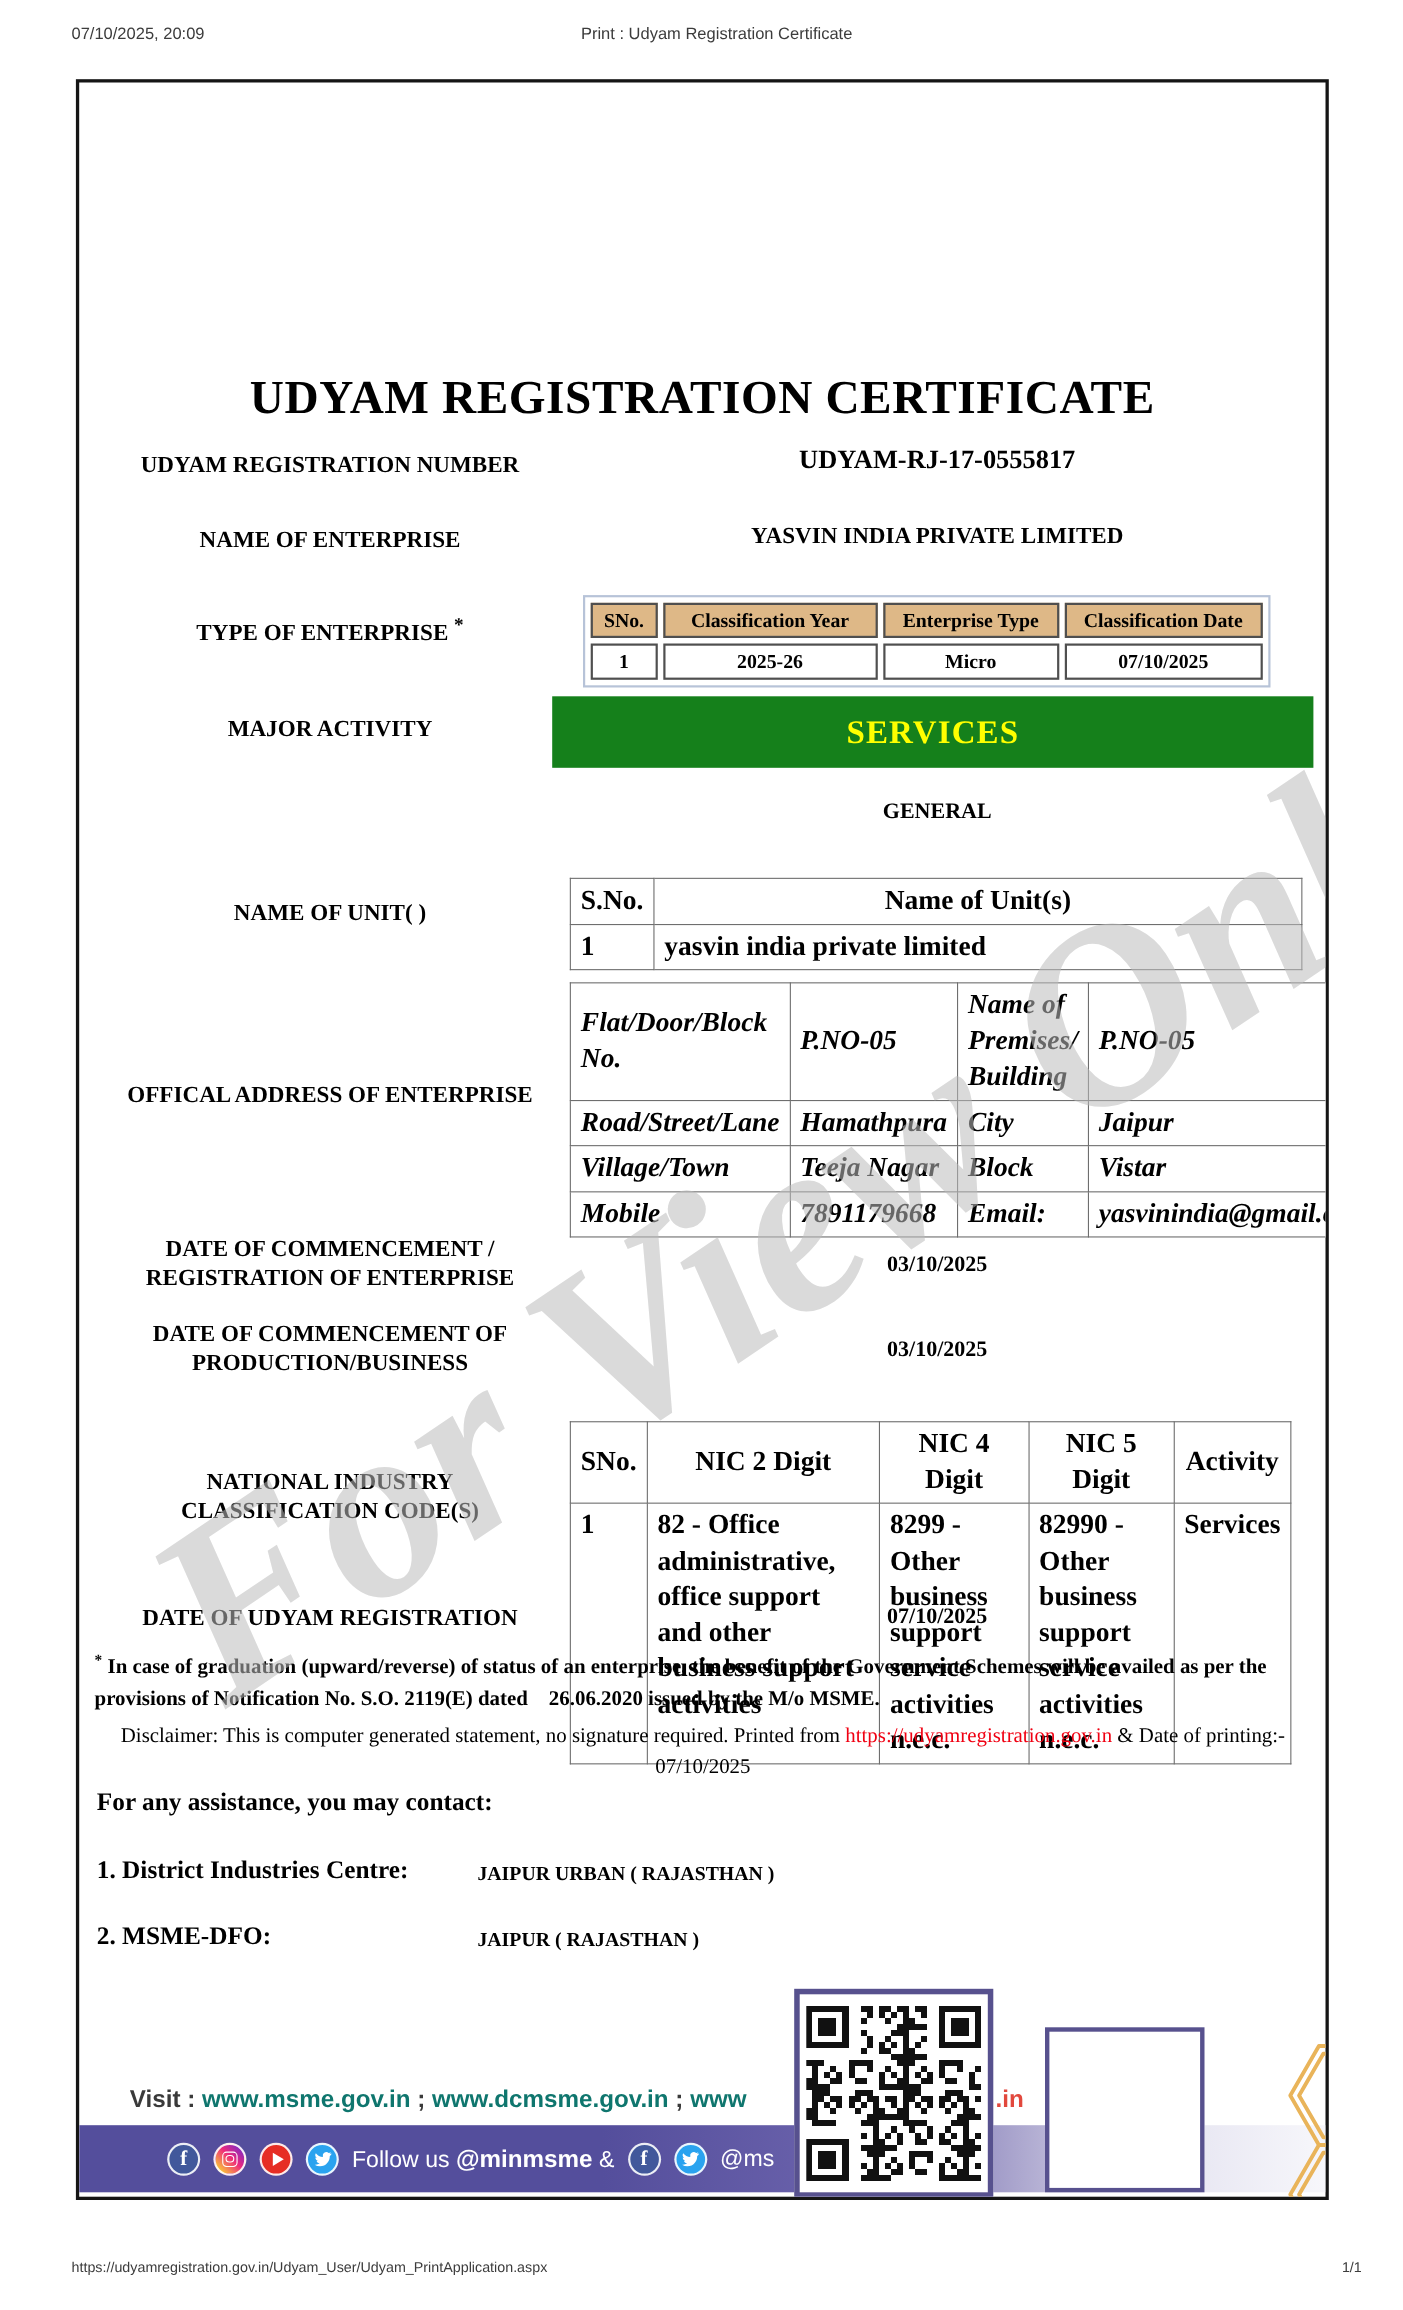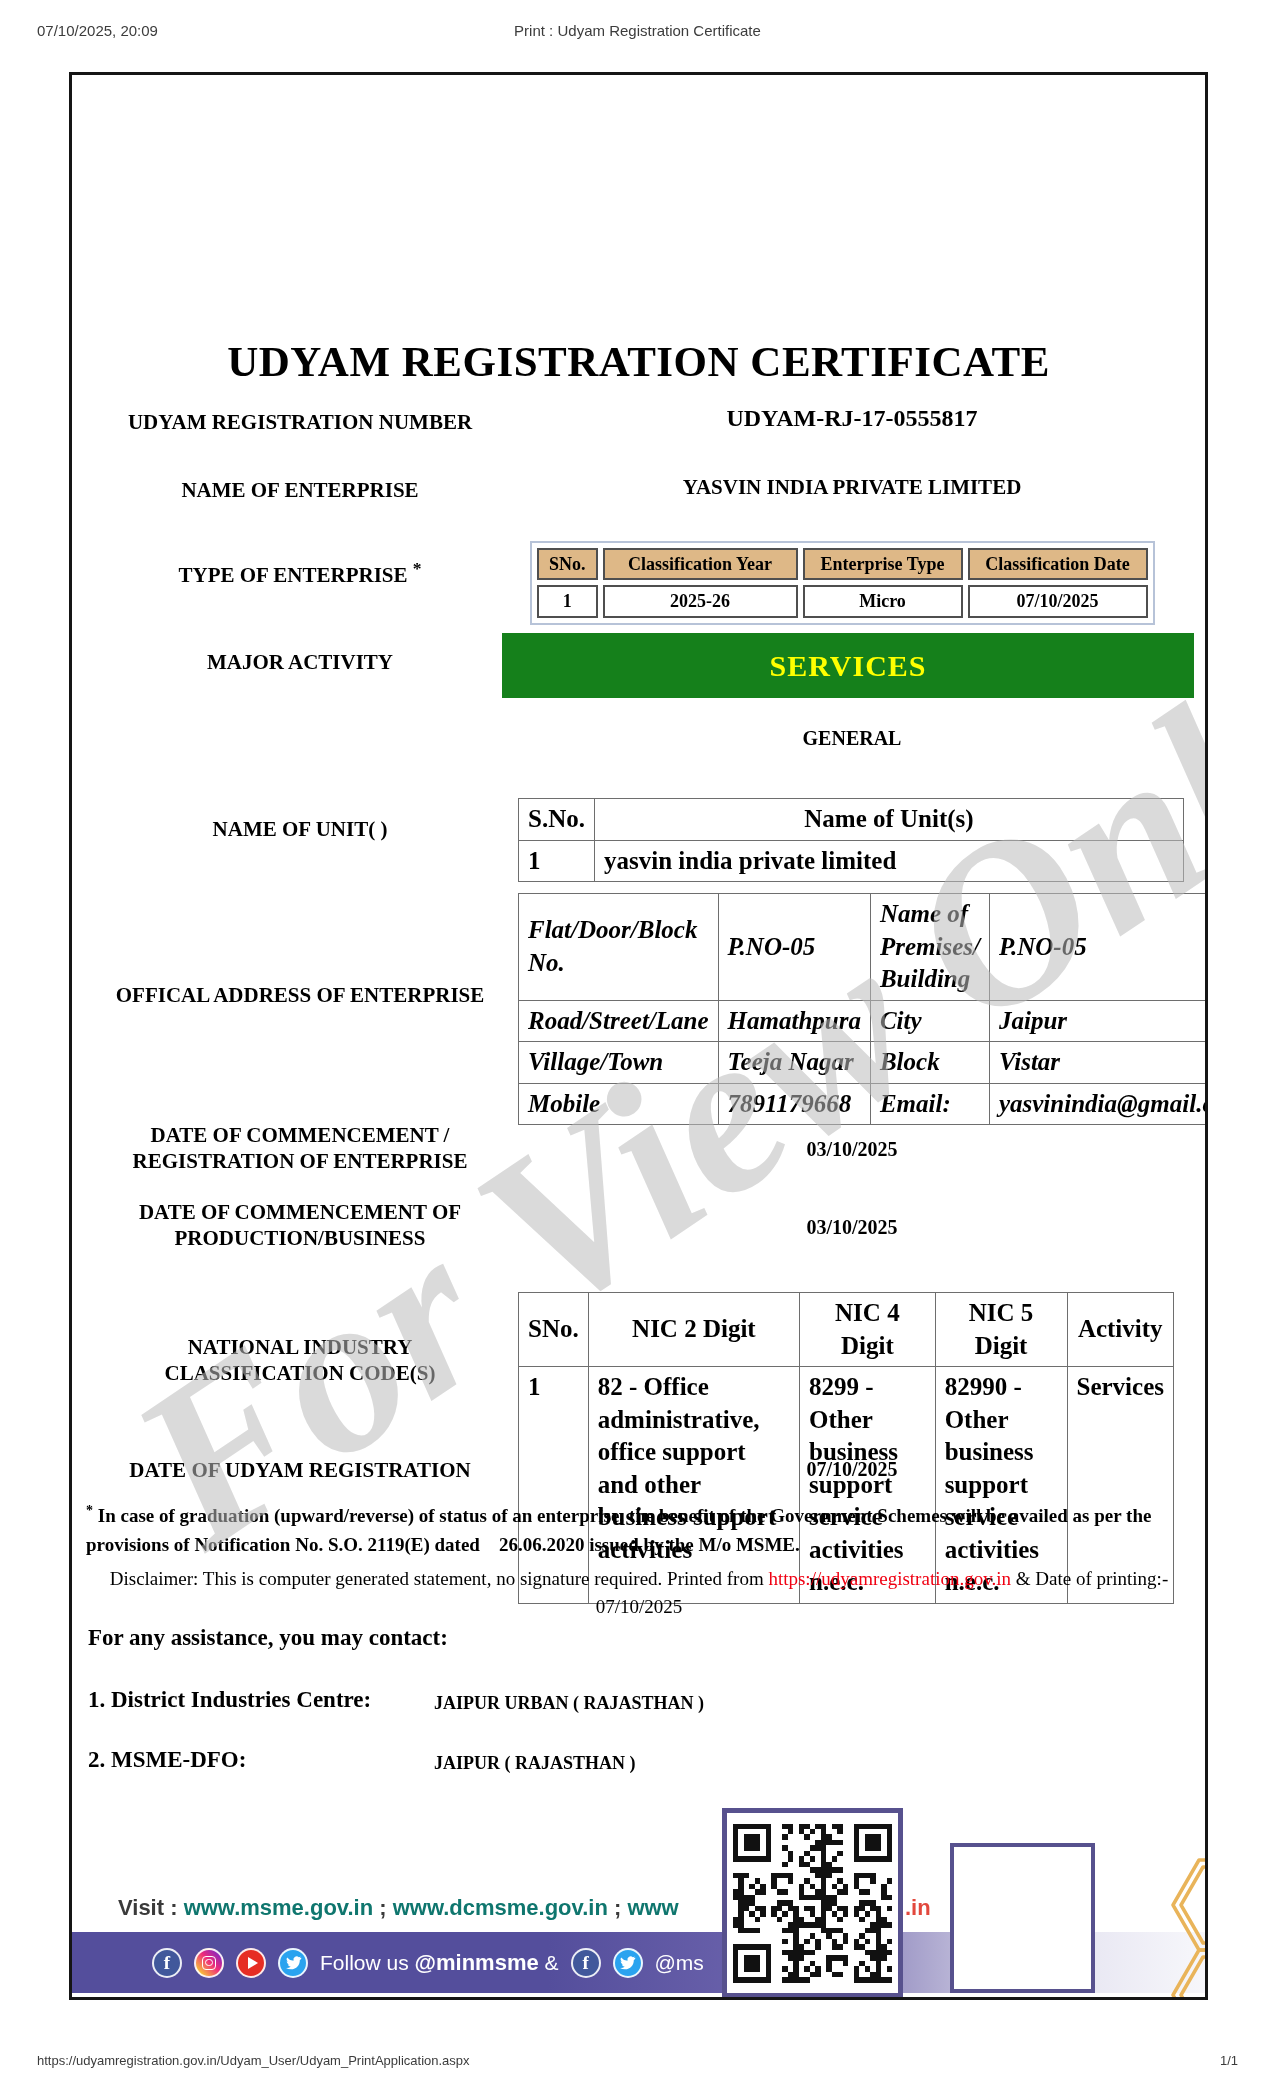--- a/index.html
+++ b/index.html
@@ -1,19 +1,19 @@
 <!DOCTYPE html>
 <html><head>
 <meta charset="utf-8">
 <style>
   html,body{margin:0;padding:0;background:#fff;}
   body{width:1275px;height:2100px;position:relative;font-family:"Liberation Serif",serif;color:#000;overflow:hidden;}
 
   
-  .print-hf{position:absolute;font-family:"Liberation Sans",sans-serif;font-size:15px;color:#3c3c3c;white-space:nowrap;}
+  .print-hf{position:absolute;font-family:"Liberation Sans",sans-serif;font-size:15px;color:#3c3c3c;white-space:nowrap;margin-left:28px;}
   #hdr-date{left:37px;top:22px;}
   #hdr-title{left:0;right:0;top:22px;text-align:center;}
   #ftr-url{left:37px;top:2053px;font-size:13px;}
   #ftr-page{right:37px;top:2053px;font-size:13px;}
 
   
   #sheet{position:absolute;left:69px;top:72px;width:1133px;height:1922px;border:3px solid #151515;background:#fff;overflow:hidden;}
   #sheet *{box-sizing:border-box;}
 
   .abs{position:absolute;}

